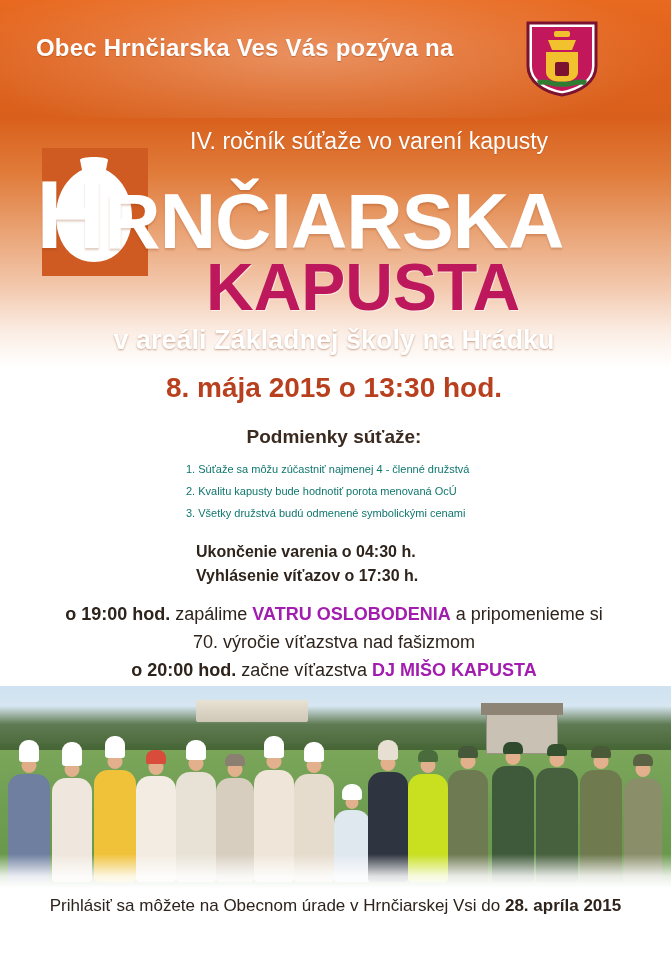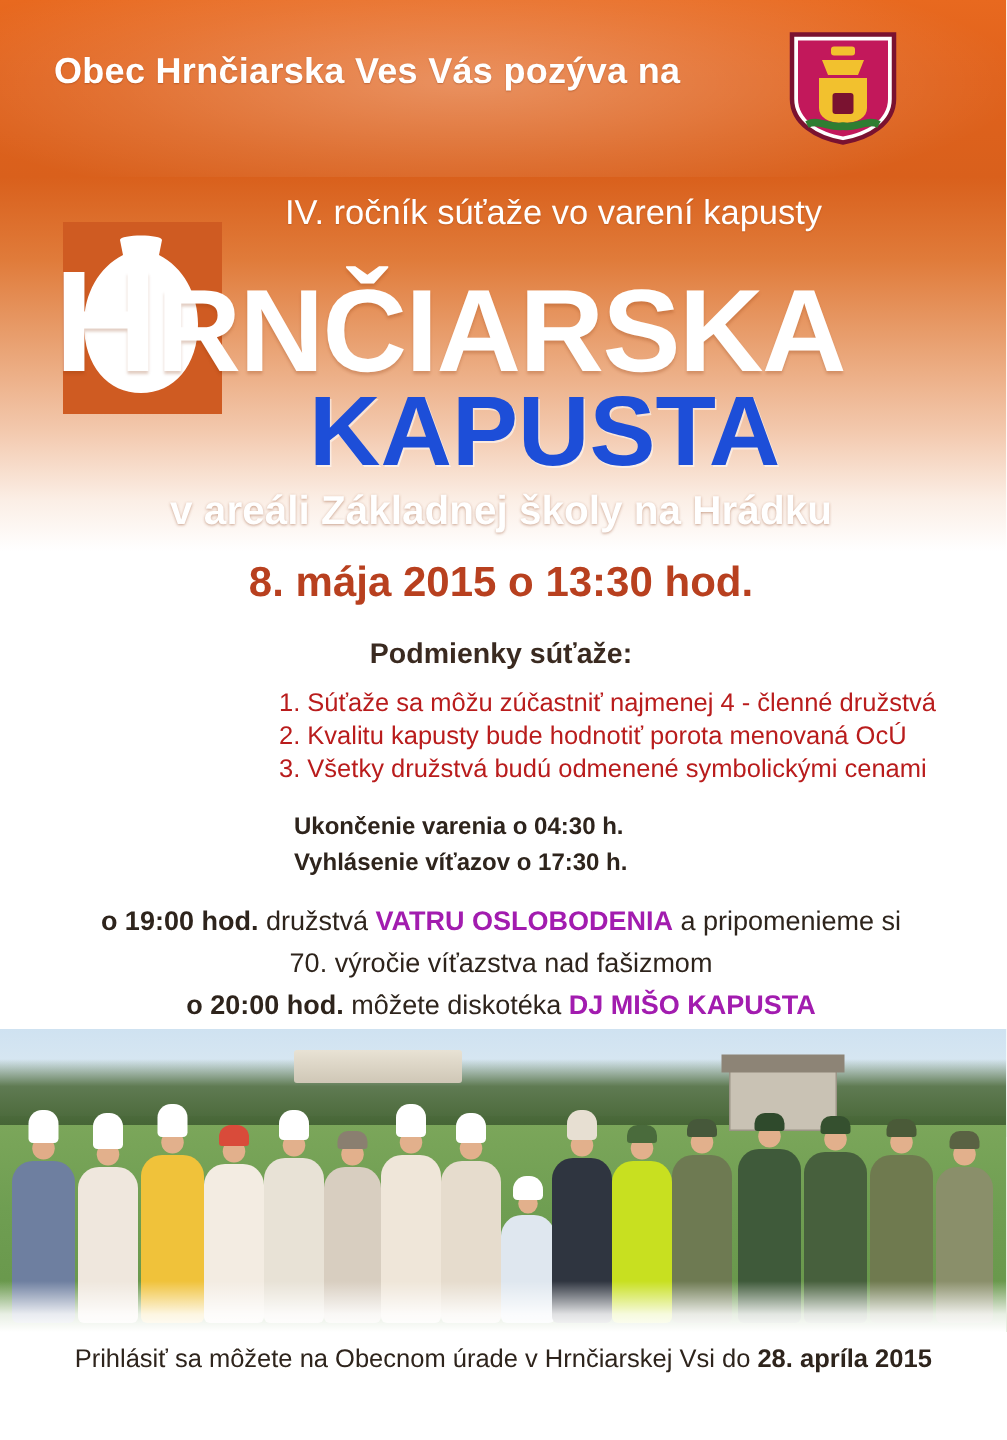--- a/index.html
+++ b/index.html
@@ -101,21 +101,21 @@
     text-shadow: 0 2px 2px rgba(140,55,10,0.25);
   }
   .title-main .cap { font-size: 96px; }
   .title-sub {
     position: absolute;
     left: 206px;
     top: 254px;
     font-size: 66px;
     line-height: 66px;
     font-weight: bold;
-    color: #1d4ed8;
+    color: #be185d;
     letter-spacing: 0px;
     white-space: nowrap;
     text-shadow: 1px 1px 0 rgba(255,255,255,0.55);
   }
   .venue {
     position: absolute;
     left: 28px;
     top: 325px;
     width: 612px;
     text-align: center;
@@ -152,23 +152,23 @@
   .conditions-list {
     position: absolute;
     left: 186px;
     top: 458px;
     width: 450px;
     margin: 0;
     padding: 0;
     list-style: none;
   }
   .conditions-list li {
-    font-size: 17px;
+    font-size: 11px;
     line-height: 22px;
-    color: #b91c1c;
+    color: #0f766e;
     white-space: nowrap;
   }
   .times {
     position: absolute;
     left: 196px;
     top: 540px;
   }
   .times div {
     font-size: 16px;
     line-height: 24px;
@@ -322,25 +322,25 @@
     <li>1. Súťaže sa môžu zúčastniť najmenej 4 - členné družstvá</li>
     <li>2. Kvalitu kapusty bude hodnotiť porota menovaná OcÚ</li>
     <li>3. Všetky družstvá budú odmenené symbolickými cenami</li>
   </ul>
 
   <div class="times">
     <div>Ukončenie varenia o 04:30 h.</div>
     <div>Vyhlásenie víťazov o 17:30 h.</div>
   </div>
 
-  <div class="prog prog-1"><b>o 19:00 hod.</b><span> družstvá </span><b class="hl">VATRU OSLOBODENIA</b><span> a pripomenieme si</span></div>
+  <div class="prog prog-1"><b>o 19:00 hod.</b><span> zapálime </span><b class="hl">VATRU OSLOBODENIA</b><span> a pripomenieme si</span></div>
 
   <div class="prog prog-2"><span>70. výročie víťazstva nad fašizmom</span></div>
 
-  <div class="prog prog-3"><b>o 20:00 hod.</b><span> môžete diskotéka </span><b class="hl">DJ MIŠO KAPUSTA</b></div>
+  <div class="prog prog-3"><b>o 20:00 hod.</b><span> začne víťazstva </span><b class="hl">DJ MIŠO KAPUSTA</b></div>
 
   <div class="photo">
     <div class="sky"></div>
     <div class="treeline"></div>
     <div class="grass"></div>
     <div class="shed"></div>
     <div class="canopy"></div>
   </div>
 
   <div class="crowd">

